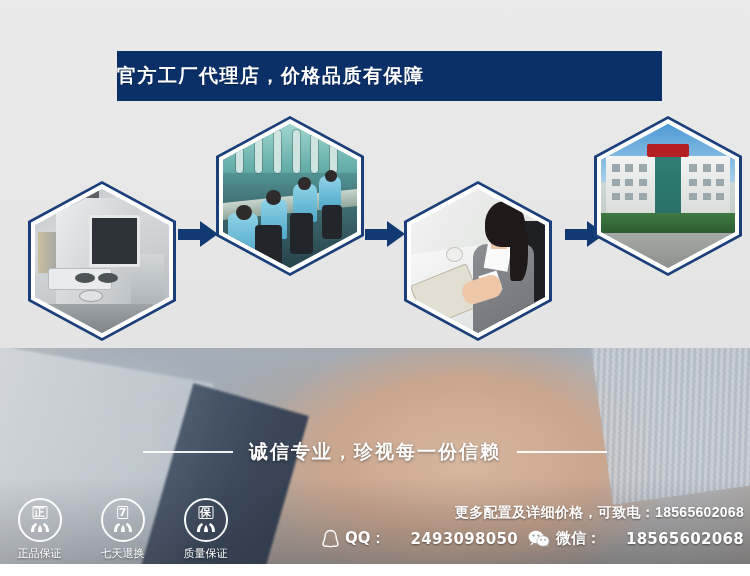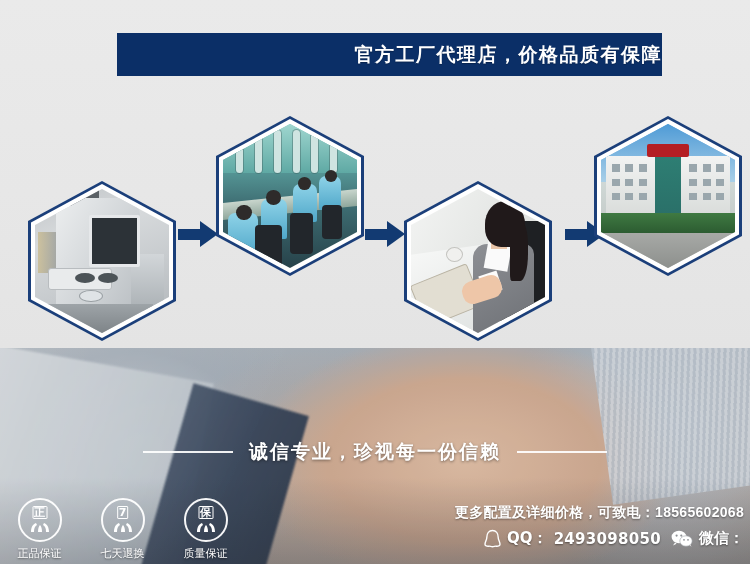--- a/index.html
+++ b/index.html
@@ -8,22 +8,22 @@
     background:#ffffff;
     font-family:"Liberation Sans","DejaVu Sans",sans-serif;
   }
   .page{position:relative;width:750px;height:576px;overflow:hidden;background:#e8e8e8;}
 
   
   .top-section{position:absolute;left:0;top:0;width:750px;height:348px;
     background:linear-gradient(180deg,#eaeaea 0%,#e7e7e7 55%,#e4e4e4 100%);}
 
   .banner{
-    position:absolute;left:117px;top:33px;width:545px;height:43px;
-    background:#0b2f67;display:flex;align-items:center;justify-content:flex-end;
+    position:absolute;left:117px;top:51px;width:545px;height:50px;
+    background:#0b2f67;display:flex;align-items:center;justify-content:flex-start;
   }
   .banner-text{
     color:#ffffff;font-size:19px;letter-spacing:1.5px;font-weight:bold;
     font-family:"DejaVu Sans","Liberation Sans",sans-serif;
     text-shadow:0 1px 1px rgba(0,0,0,.25);
   }
 
   
   .hex{
     position:absolute;width:148px;height:160px;
@@ -174,21 +174,21 @@
 
   
   .contact{position:absolute;right:6px;top:156px;text-align:right;color:#ffffff;}
   .contact-line1{font-size:14px;font-weight:bold;letter-spacing:.3px;white-space:nowrap;
      font-family:Liberation Sans, sans-serif;
      text-shadow:0 1px 2px rgba(0,0,0,.45);}
   .contact-line2{display:flex;align-items:center;justify-content:flex-end;gap:6px;margin-top:7px;
      font-size:15px;font-weight:bold;white-space:nowrap;
      font-family:"DejaVu Sans","Liberation Sans",sans-serif;
      text-shadow:0 1px 2px rgba(0,0,0,.45);}
-  .qq-num,.wx-num{letter-spacing:.3px;}
+  .qq-num,.wx-num{letter-spacing:.3px;margin-left:19px;}
 
   .white-strip{position:absolute;left:0;top:564px;width:750px;height:12px;background:#ffffff;}
 </style>
 </head>
 <body>
 
 <div class="page">
 
   <div class="top-section">
 
@@ -378,19 +378,20 @@
           <ellipse cx="8" cy="7" rx="7.4" ry="6.2" fill="#ffffff"></ellipse>
           <path d="M4 12.5 L2 15.5 L5.6 13.8 Z" fill="#ffffff"></path>
           <circle cx="5.6" cy="5.6" r="1.1" fill="#8f9296"></circle>
           <circle cx="10.3" cy="5.6" r="1.1" fill="#8f9296"></circle>
           <ellipse cx="15" cy="11" rx="6.2" ry="5.2" fill="#ffffff" stroke="#9aa0a4" stroke-width=".6"></ellipse>
           <path d="M18.6 15 L20.6 17 L19.2 14.2 Z" fill="#ffffff"></path>
           <circle cx="13" cy="9.8" r=".9" fill="#8f9296"></circle>
           <circle cx="17" cy="9.8" r=".9" fill="#8f9296"></circle>
         </svg>
         <span>微信：</span>
+        <span class="wx-num">18565602068</span>
       </div>
     </div>
 
   </div>
 
   <div class="white-strip"></div>
 </div>
 
 </body></html>

